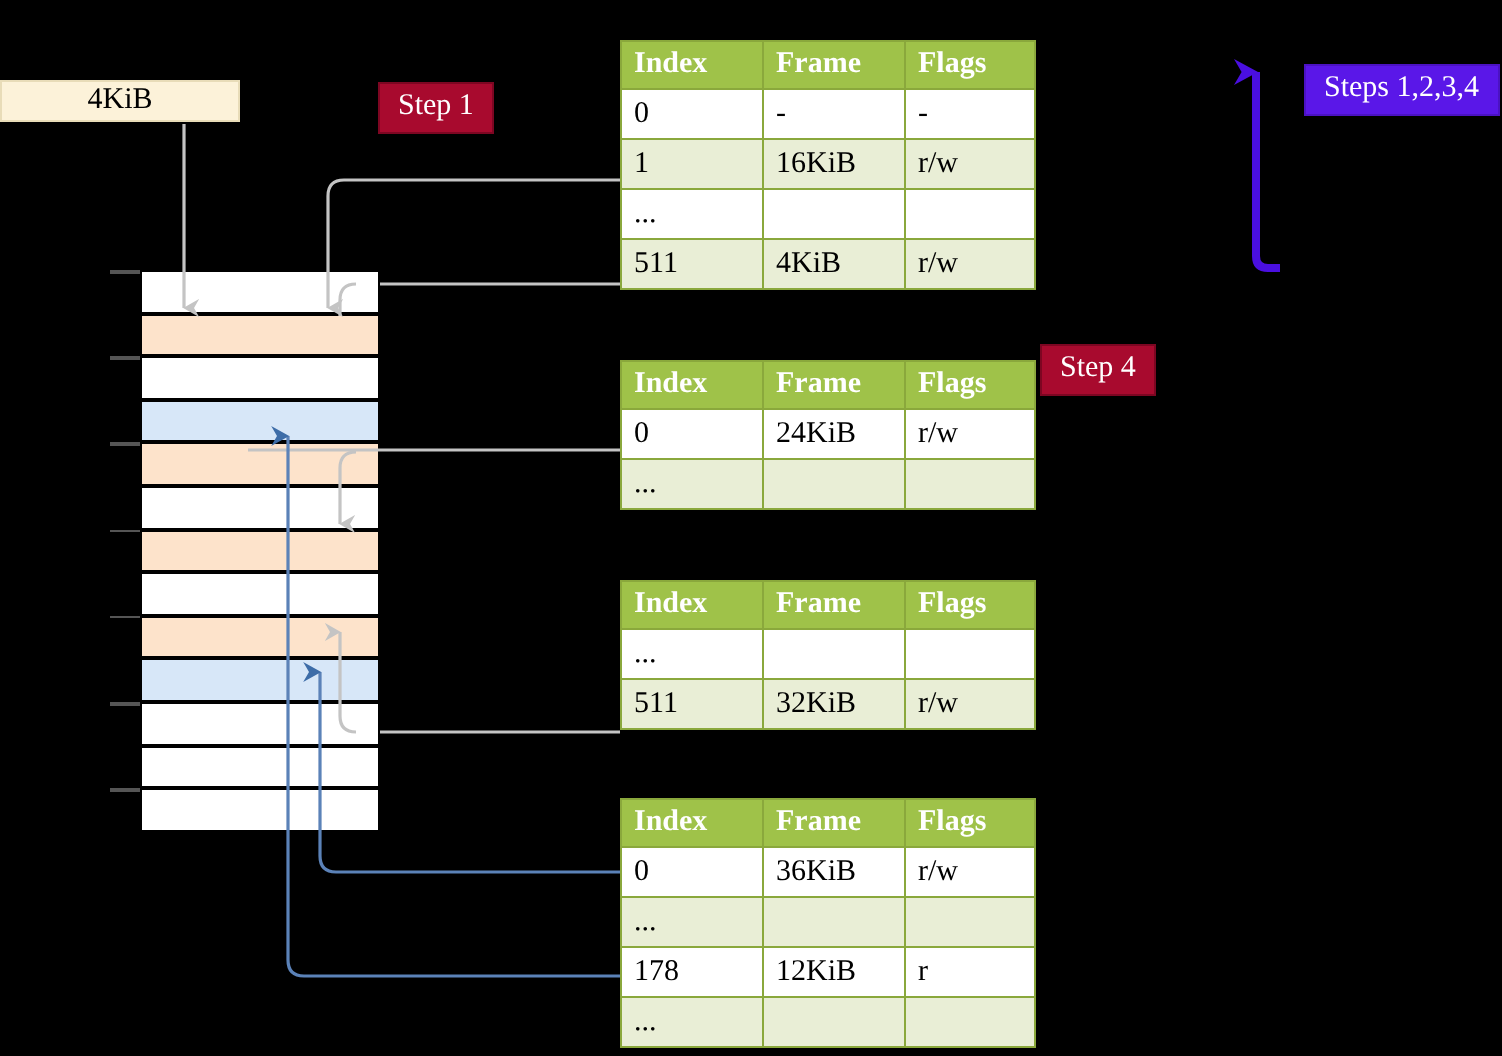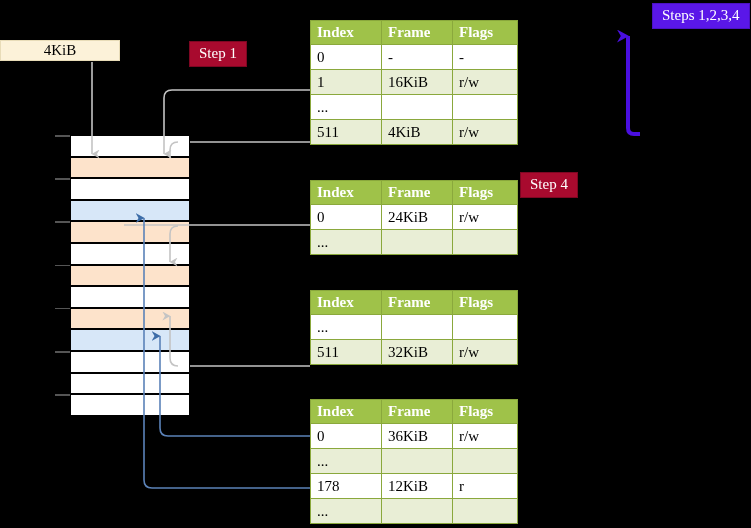--- a/index.html
+++ b/index.html
@@ -91,21 +91,21 @@
   <div class="kib-box" style="left:0px;top:40px;width:120px;height:21px;">
     <span>4KiB</span>
   </div>
 
   <div class="badge badge-red" style="left:189px;top:41px;">
     <span>Step 1</span>
   </div>
   <div class="badge badge-red" style="left:520px;top:172px;">
     <span>Step 4</span>
   </div>
-  <div class="badge badge-blue" style="left:652px;top:3px;text-align:center;">
+  <div class="badge badge-blue" style="left:652px;top:32px;text-align:center;">
     <span>Steps 1,2,3,4</span>
   </div>
 
   <div class="memcol" id="memcol" style="left:70px;top:135px;width:120px;height:281px;">
       <div class="memrow" style="top: 0px; width: 120px; height: 21.6px;"></div>
       <div class="memrow orange" style="top: 21.6px; width: 120px; height: 21.6px;"></div>
       <div class="memrow" style="top: 43.2px; width: 120px; height: 21.6px;"></div>
       <div class="memrow blue" style="top: 64.8px; width: 120px; height: 21.6px;"></div>
       <div class="memrow orange" style="top: 86.4px; width: 120px; height: 21.6px;"></div>
       <div class="memrow" style="top: 108px; width: 120px; height: 21.6px;"></div>

